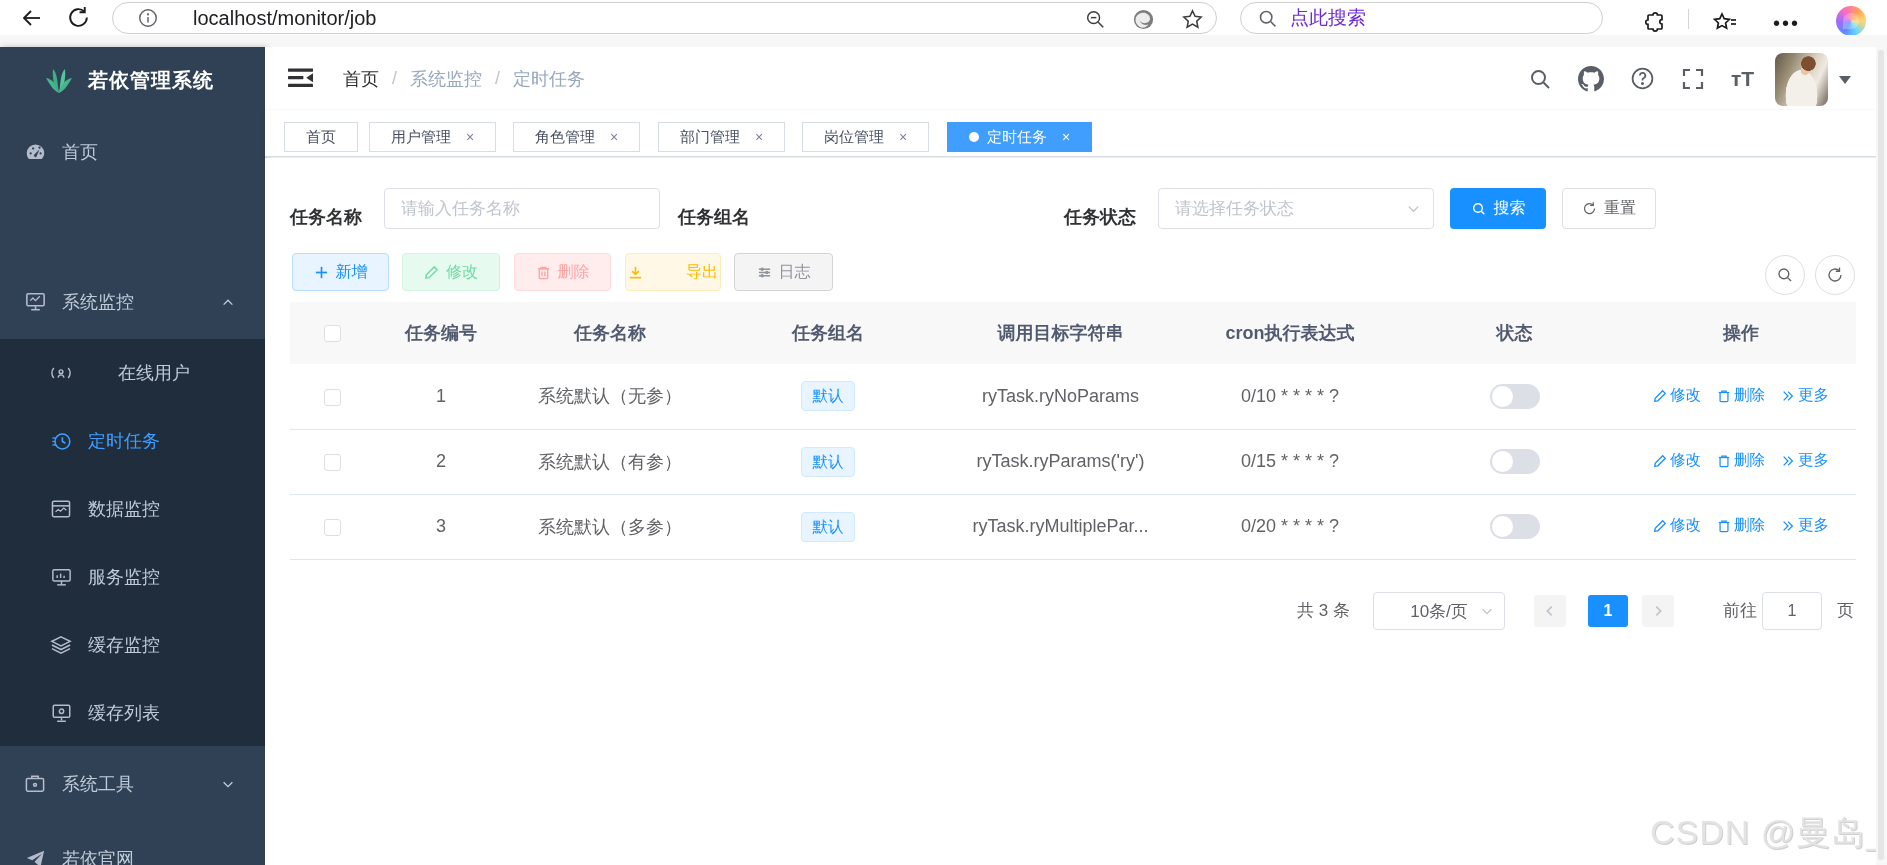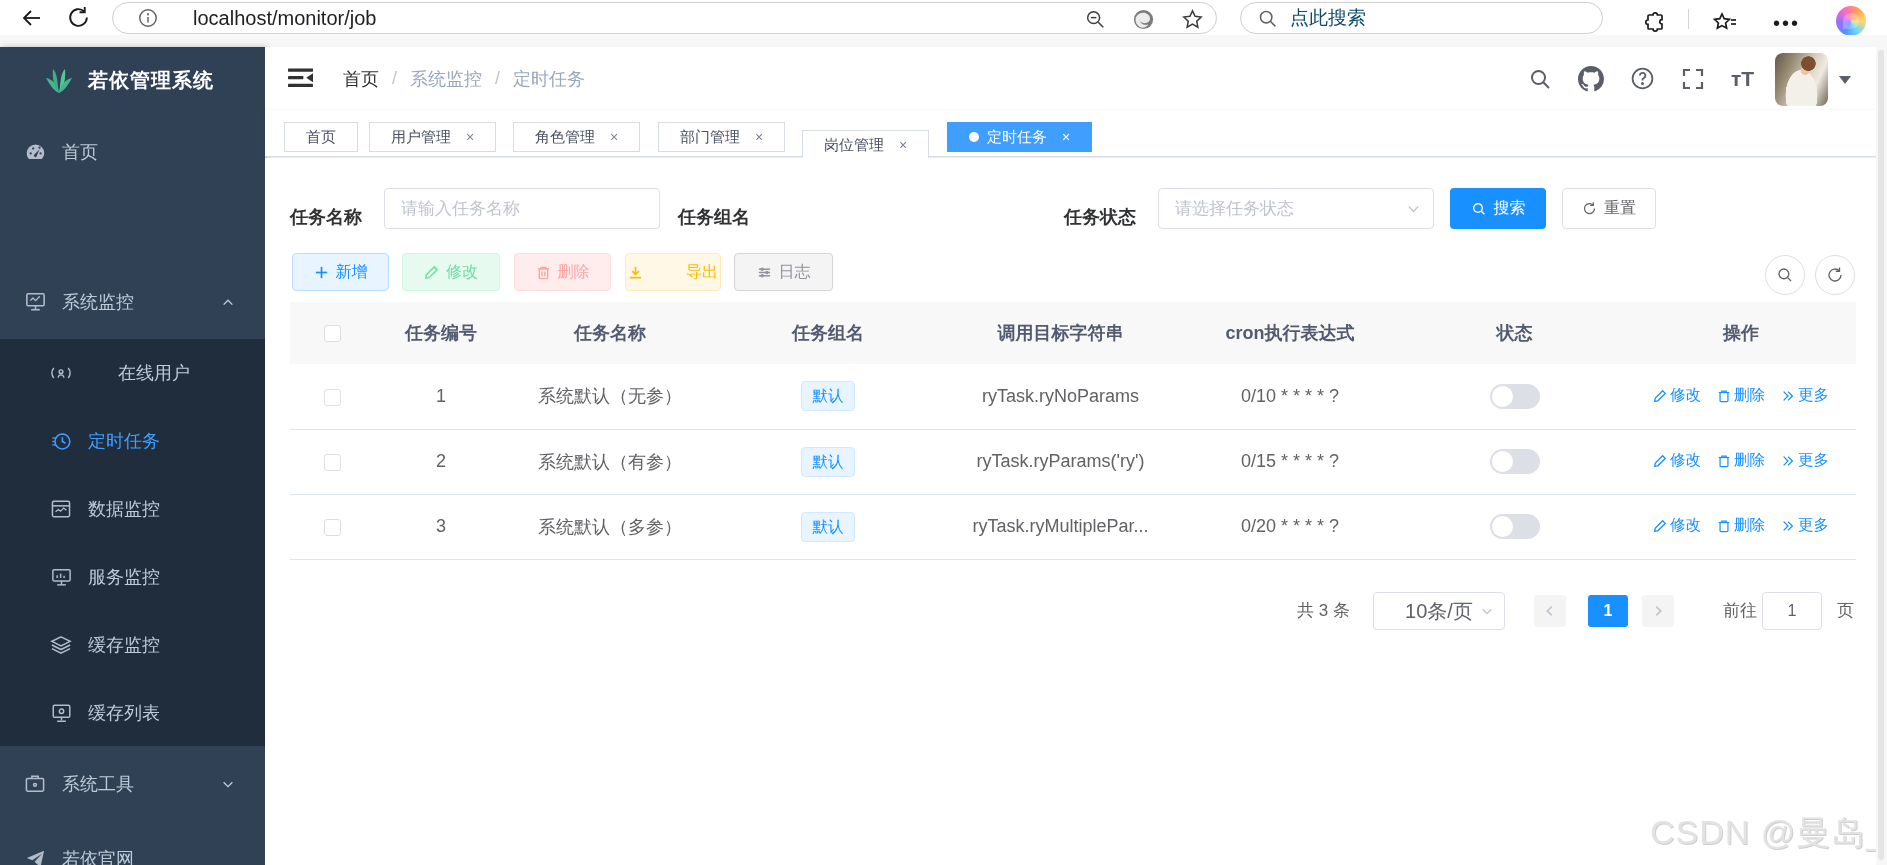--- a/index.html
+++ b/index.html
@@ -7,21 +7,21 @@
 body { font-family:"Liberation Sans",sans-serif; background:#fff; position:relative; color:#303133; }
 .abs { position:absolute; }
 svg { display:block; }
 
 .chrome { position:absolute; left:0; top:0; width:1887px; height:47px; background:#fff; }
 .chrome-strip { position:absolute; left:0; top:35px; width:1887px; height:12px; background:#f7f7f7; }
 .url-pill { position:absolute; left:112px; top:2px; width:1105px; height:32px; border:1px solid #cfcfcf; border-radius:16px; background:#fff; display:flex; align-items:center; }
 .url-text { font-size:20px; color:#202124; margin-left:34px; }
 .pill-right { position:absolute; right:12px; top:0; height:32px; display:flex; align-items:center; gap:26px; }
 .chrome-search { position:absolute; left:1240px; top:2px; width:363px; height:32px; border:1px solid #cfcfcf; border-radius:16px; background:#fff; display:flex; align-items:center; }
-.chrome-search .ph { font-size:19px; color:#0c4a6e; margin-left:12px;text-align:center; }
+.chrome-search .ph { font-size:19px; color:#6d28d9; margin-left:12px;text-align:center; }
 
 .scrollbar { position:absolute; right:0; top:47px; width:11px; height:818px; background:#f7f7f7; }
 .scrollbar .thumb { position:absolute; left:2px; top:3px; width:6px; height:810px; background:#e5e5e5; border-radius:3px; }
 
 .sidebar { position:absolute; left:0; top:47px; width:265px; height:818px; background:#304156; box-shadow:2px 0 6px rgba(0,21,41,.25); }
 .logo-row { position:absolute; left:0; top:0; width:265px; height:67px; display:flex; align-items:center; }
 .logo-icon { margin-left:44px; }
 .logo-title { color:#fff; font-weight:bold; font-size:20px; margin-left:14px; letter-spacing:1px; }
 .menu-item { position:absolute; left:0; width:265px; height:75px; display:flex; align-items:center; color:#bfcbd9; font-size:18px; cursor:pointer; }
 .menu-item .mi { width:22px; margin-left:24px; display:flex; justify-content:center; color:#b4bccc; }
@@ -82,21 +82,21 @@
 .jtable { position:absolute; left:25px; top:144px; width:1566px; border-collapse:collapse; table-layout:fixed; }
 .jtable th { height:62px; background:#f8f8f9; color:#515a6e; font-size:18px; font-weight:bold; text-align:center; padding:0; }
 .jtable td { height:65px; border-bottom:1px solid #dfe6ec; color:#606266; font-size:18px; text-align:center; padding:0; }
 .cbx { width:17px; height:17px; border:1px solid #dcdfe6; border-radius:3px; background:#fff; display:inline-block; vertical-align:middle; cursor:pointer; }
 .gtag { display:inline-block; min-width:54px; height:30px; line-height:28px; background:#e8f4ff; border:1px solid #d1e9ff; border-radius:4px; color:#1890ff; font-size:15.5px; padding:0 8px; }
 .switch { display:inline-block; width:50px; height:25px; border-radius:13px; background:#dcdfe6; position:relative; cursor:pointer; vertical-align:middle; }
 .switch .knob { position:absolute; left:2px; top:2px; width:21px; height:21px; border-radius:50%; background:#fff; }
 .rlink { color:#1890ff; font-size:15.5px; cursor:pointer; display:inline-flex; align-items:center; margin:0 8px; white-space:nowrap; }
 .rlink .bi { margin-right:3px; display:flex; }
 .pg-total { position:absolute; left:1032px; top:434px; font-size:17px; color:#606266; line-height:38px; }
-.pg-size { position:absolute; left:1108px; top:434px; width:132px; height:38px; border:1px solid #dcdfe6; border-radius:4px; display:flex; align-items:center; justify-content:center; font-size:20px; color:#606266; }
+.pg-size { position:absolute; left:1108px; top:434px; width:132px; height:38px; border:1px solid #dcdfe6; border-radius:4px; display:flex; align-items:center; justify-content:center; font-size:17px; color:#606266; }
 .pg-size .f-chev { right:10px; }
 .pg-btn { position:absolute; top:437px; width:32px; height:32px; background:#f4f4f5; border-radius:3px; display:flex; align-items:center; justify-content:center; color:#c0c4cc; cursor:pointer; }
 .pg-prev { left:1269px; } .pg-next { left:1377px; }
 .pg-cur { position:absolute; left:1323px; top:437px; width:40px; height:32px; background:#1890ff; border-radius:3px; color:#fff; font-size:16px; font-weight:bold; display:flex; align-items:center; justify-content:center; cursor:pointer; }
 .pg-goto { position:absolute; left:1458px; top:434px; font-size:17px; color:#606266; line-height:38px; }
 .pg-input { position:absolute; left:1497px; top:434px; width:60px; height:38px; border:1px solid #dcdfe6; border-radius:4px; text-align:center; font-size:16px; color:#606266; line-height:36px; }
 .pg-unit { position:absolute; left:1572px; top:434px; font-size:17px; color:#606266; line-height:38px; }
 
 .watermark { position:absolute; left:1385px; top:652px; font-size:34px; color:#e3e3e3; text-shadow:1px 1px 0 #cfcfcf, -1px -1px 0 #fff; white-space:nowrap; letter-spacing:1px; }
 </style>
@@ -374,21 +374,21 @@
       <span class="x">×</span>
     </div>
   <div class="tag" style="left:248px;">
       <span>角色管理</span>
       <span class="x">×</span>
     </div>
   <div class="tag" style="left:393px;">
       <span>部门管理</span>
       <span class="x">×</span>
     </div>
-  <div class="tag" style="left:537px;margin-top:8px;">
+  <div class="tag" style="left:537px;">
       <span>岗位管理</span>
       <span class="x">×</span>
     </div>
   <div class="tag active" style="left:682px;">
       <span class="dot"></span>
       <span>定时任务</span>
       <span class="x">×</span>
     </div>
 </div>
 

